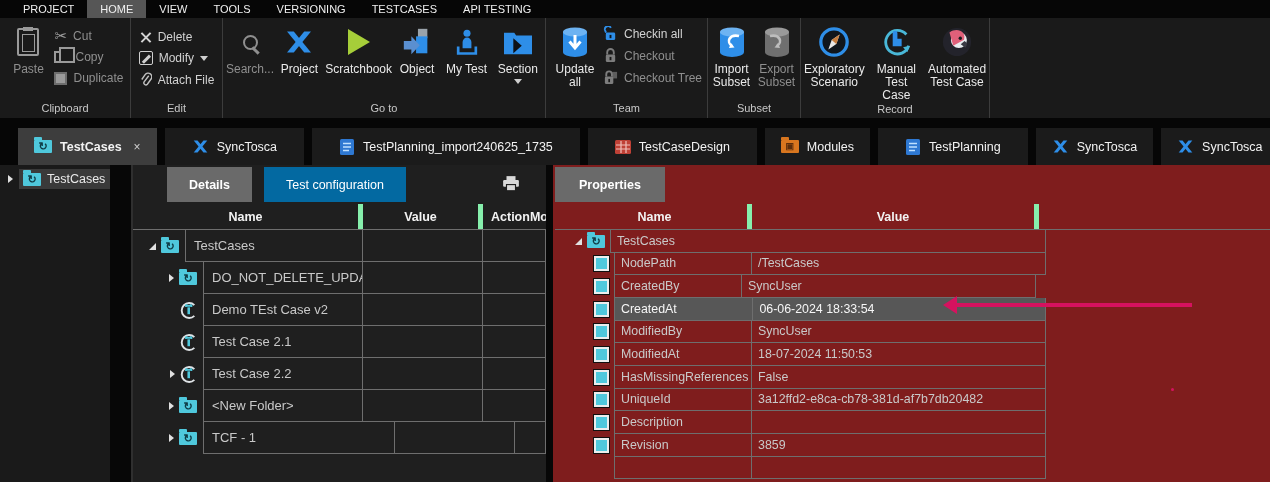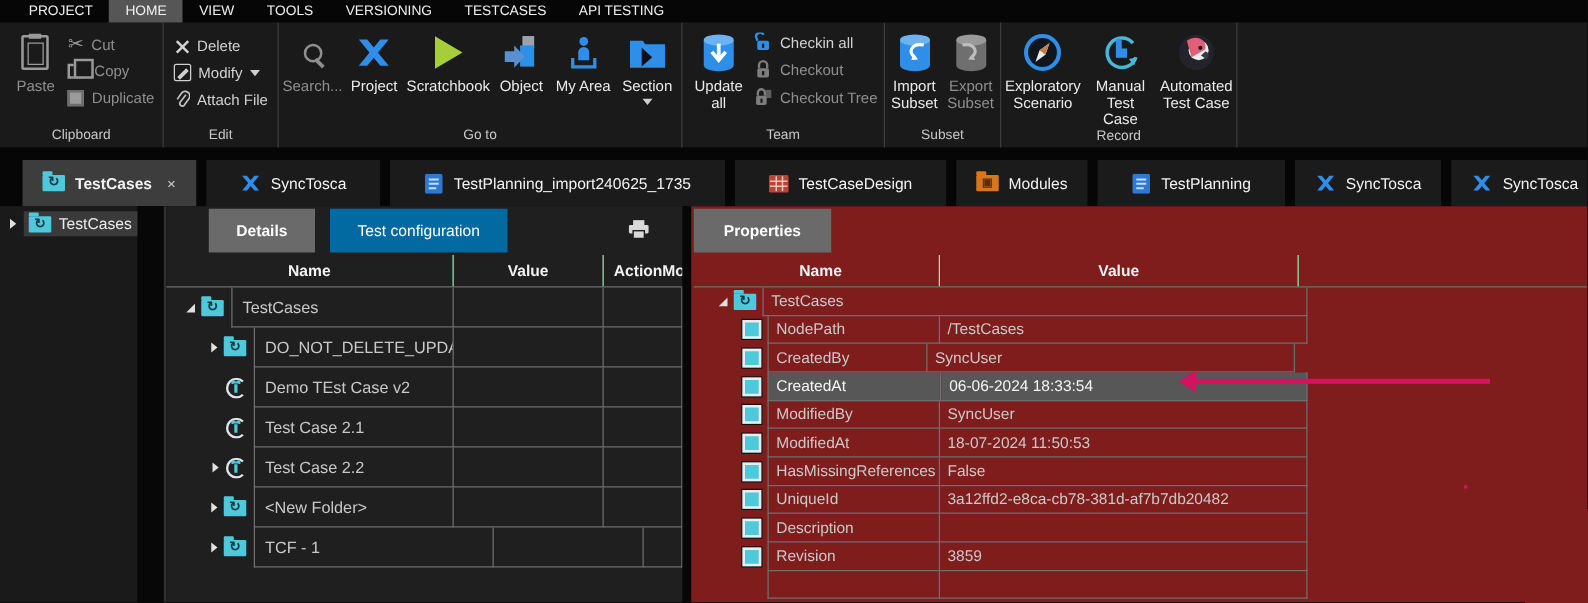--- a/index.html
+++ b/index.html
@@ -70,21 +70,21 @@
   .paneltabs{height:39px;display:flex;align-items:center;gap:12px;padding-left:34px;position:relative;flex:none}
   .ptab{height:35px;display:flex;align-items:center;padding:0 22px;font-size:12.5px;color:#fff;background:#0369a1;white-space:nowrap}
   .ptab.active{background:#6a6a6a;font-weight:bold}
   .printbtn{position:absolute;right:26px;top:11px}
 
   .arrow-c{width:0;height:0;border-top:4px solid transparent;border-bottom:4px solid transparent;border-left:5px solid #e0e0e0;flex:none}
   .arrow-e{width:0;height:0;border-left:7px solid transparent;border-bottom:7px solid #e0e0e0;flex:none}
 
   
   .gridhead{display:flex;height:26px;border-bottom:1px solid #6e6e6e;font-size:12.5px;color:#f2f2f2;font-weight:bold;flex:none}
-  .gh{display:flex;align-items:center;justify-content:center;height:100%;border-right:1px solid #86efac}
+  .gh{display:flex;align-items:center;justify-content:center;height:100%;border-right:5px solid #86efac}
   .gh.start{justify-content:flex-start;padding-left:8px;overflow:hidden;white-space:nowrap}
   .trow{display:flex;height:32px;font-size:13px;color:#c9c9c9;flex:none}
   .tgut{display:flex;align-items:center;justify-content:flex-end;gap:5px;padding-right:6px;flex:none}
   .cell{border-right:1px solid #6e6e6e;border-bottom:1px solid #6e6e6e;display:flex;align-items:center;padding-left:8px;overflow:hidden;white-space:nowrap}
   .cell.first{border-left:1px solid #6e6e6e}
   .tc-svg{flex:none}
 
   
   .splitter{width:7px;background:#070707}
   .rightpanel{flex:1;background:#7f1d1d;display:flex;flex-direction:column;padding-left:2px;overflow:hidden}
@@ -202,21 +202,21 @@
           <span class="blabel">Object</span>
         </div>
         <div class="bigbtn" style="width:56px">
           <div class="icnbox">
             <svg width="30" height="30" viewBox="0 0 34 32">
                 <circle cx="17" cy="6" r="4" fill="#2e8ee8"></circle>
                 <path d="M12 23 v-7 a5 5 0 0 1 10 0 v7z" fill="#2e8ee8"></path>
                 <path d="M7 21 v8 h20 v-8" stroke="#2e8ee8" stroke-width="3" fill="none"></path>
               </svg>
           </div>
-          <span class="blabel">My Area</span>
+          <span class="blabel">My Test</span>
         </div>
         <div class="bigbtn" style="width:54px">
           <div class="icnbox">
             <svg width="32" height="28" viewBox="0 0 34 30">
                 <path d="M2 5 h11 l2 3 h17 v20 H2z" fill="#2e8ee8"></path>
                 <path d="M12 11 l9 8 -9 8z" fill="#0d1117"></path>
               </svg>
           </div>
           <span class="blabel">Section</span>
           <span class="chev-down"></span>

